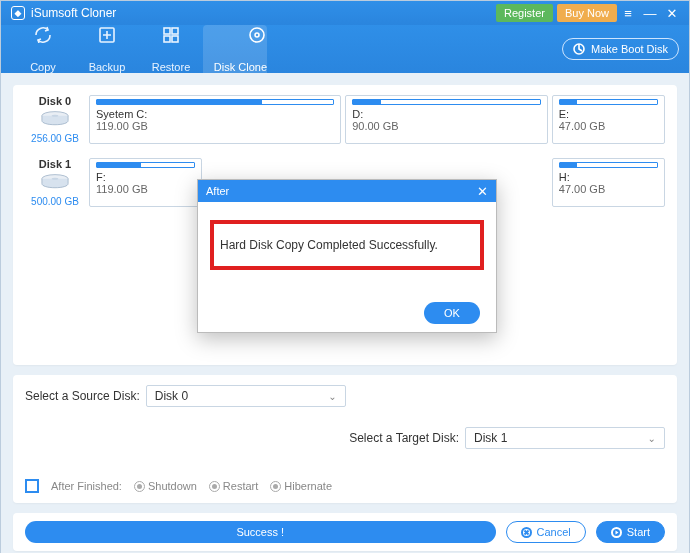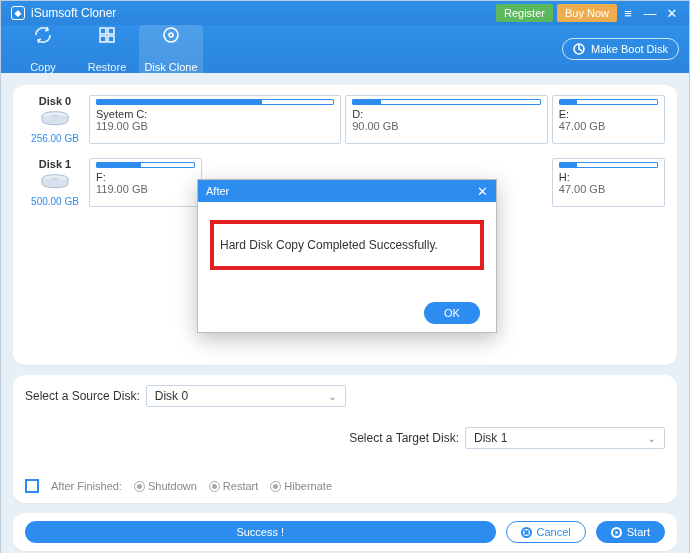--- a/index.html
+++ b/index.html
@@ -73,20 +73,21 @@
     color:#e8f3ff;
     font-size:11px;
     cursor:pointer;
     gap:18px;
   }
   .tab svg { width:20px; height:20px; fill:none; stroke:#e8f3ff; stroke-width:1.6; }
   .tab.active {
     background: rgba(255,255,255,0.15);
     border-radius:4px 4px 0 0;
     color:#fff;
+    align-items:flex-end;
   }
   .tab.active svg { stroke:#fff; }
   .toolbar .spacer { flex:1; }
   .make-boot {
     border:1px solid #cde5ff;
     color:#fff;
     padding: 4px 10px;
     border-radius:12px;
     font-size:11px;
     display:flex; align-items:center; gap:6px;
@@ -95,21 +96,21 @@
   .make-boot svg { width:12px; height:12px; stroke:#fff; fill:none; stroke-width:1.6; }
   
   .main {
     background: var(--panel-bg);
     padding: 12px;
     display:flex; flex-direction:column; gap:10px;
     height: calc(553px - 24px - 48px);
   }
   .panel {
     background: var(--panel-inner);
-    border-radius:12px;
+    border-radius:4px;
     padding: 10px 12px;
     box-shadow: 0 1px 2px rgba(0,0,0,0.04);
   }
   .disk-area { min-height: 280px; }
   
   .disk-row {
     display:flex;
     gap:4px;
     margin-bottom:14px;
   }
@@ -278,20 +279,27 @@
   </div>
 
   <div class="toolbar">
     <div class="tabs">
       <div class="tab">
         <svg>
             <path d="M3 10a7 7 0 0 1 12-5M17 10a7 7 0 0 1-12 5"></path>
             <path d="M14 2l1 3-3 1M6 18l-1-3 3-1"></path>
           </svg>
         <span>Copy</span>
+      </div>
+      <div class="tab">
+        <svg>
+            <rect x="3" y="3" width="14" height="14" rx="1"></rect>
+            <path d="M10 6v8M6 10h8"></path>
+          </svg>
+        <span>Backup</span>
       </div>
       <div class="tab">
         <svg>
             <rect x="3" y="3" width="6" height="6"></rect>
             <rect x="11" y="3" width="6" height="6"></rect>
             <rect x="3" y="11" width="6" height="6"></rect>
             <rect x="11" y="11" width="6" height="6"></rect>
           </svg>
         <span>Restore</span>
       </div>

